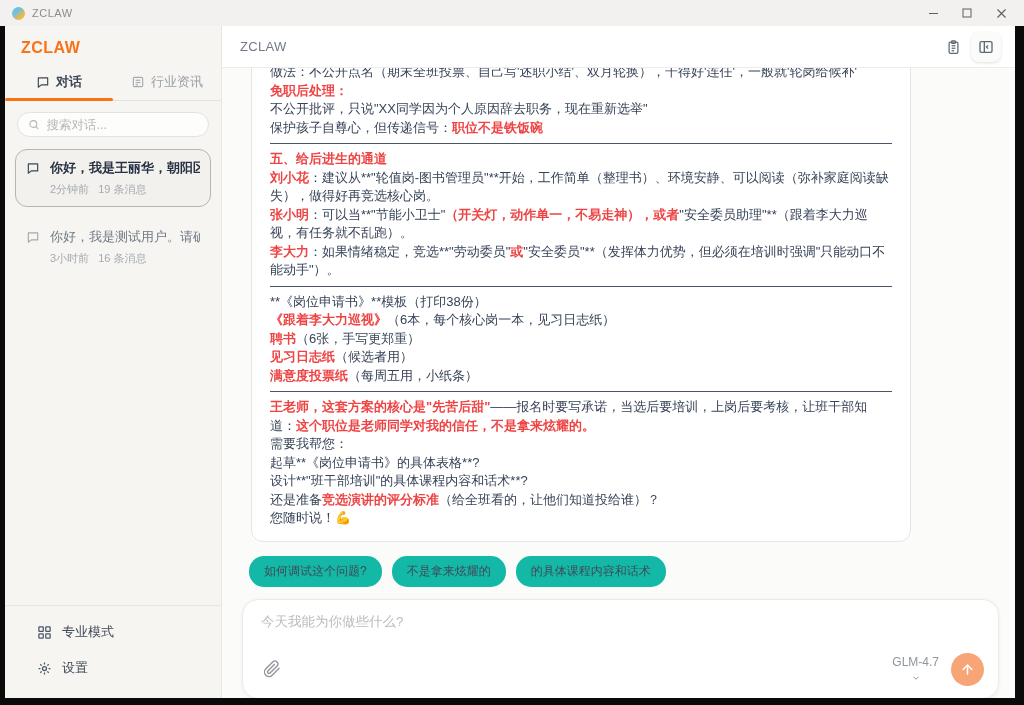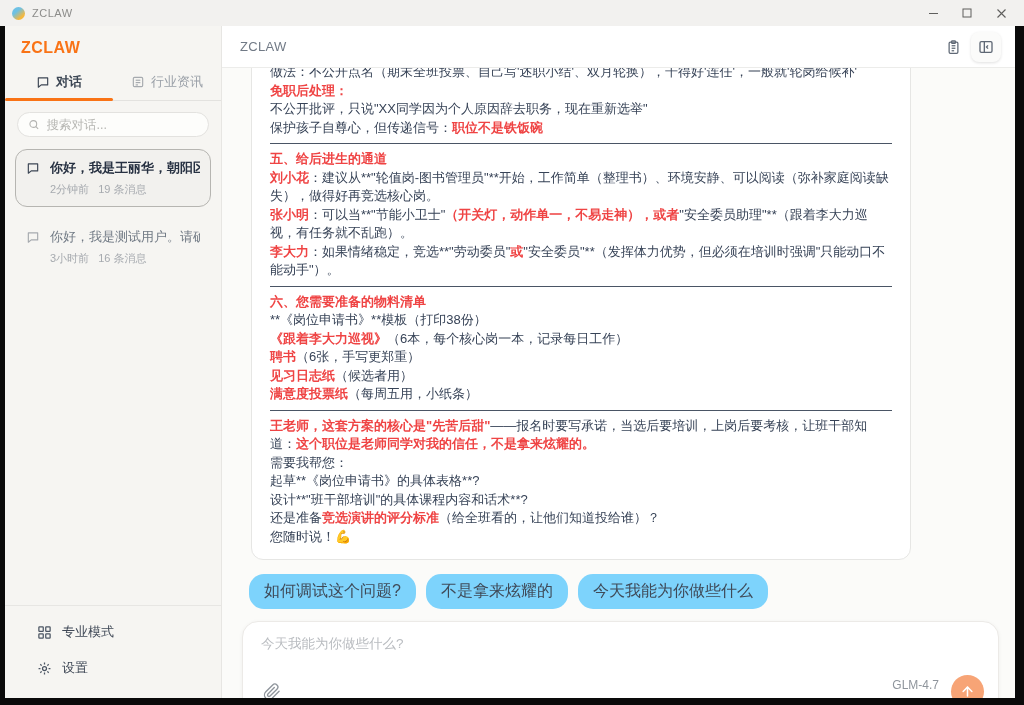--- a/index.html
+++ b/index.html
@@ -65,21 +65,21 @@
   .chat-area { flex:1; background:#fbfbf9; overflow:hidden; padding:0 16px 0 20px;
     display:flex; flex-direction:column; }
 
   .message-card { width:660px; margin-left:9px; margin-top:-14px; background:#fff;
     border:1px solid #e6e6e4; border-radius:12px; padding:8px 18px 13px; flex-shrink:0; }
   .msg-line { font-size:13px; line-height:18.5px; color:#374357; word-break:break-all; }
   .msg-line strong { color:#ef4444; }
   .msg-hr { border-top:1px solid #4a5565; margin:6px 0; }
 
   .chips { display:flex; gap:10px; margin:14px 0 0 7px; flex-shrink:0; }
-  .chip { background:#7dd3fc; color:#3f4a58; font-size:16px; padding:7px 15px; border-radius:15px;
+  .chip { background:#14b8a6; color:#3f4a58; font-size:12px; padding:7px 15px; border-radius:15px;
     white-space:nowrap; cursor:default; }
 
   .composer { margin-top:12px; background:#fff; border:1px solid #eceae7; border-radius:16px;
     box-shadow:0 1px 4px rgba(0,0,0,.05); padding:14px 14px 12px 18px; height:100px;
     display:flex; flex-direction:column; flex-shrink:0; }
   .composer input { border:0; outline:0; font-size:13.5px; color:#3a3a38; font-family:inherit; width:100%; }
   .composer input::placeholder { color:#b9bcc0; }
   .composer-bottom { margin-top:auto; display:flex; align-items:center; }
   .attach { display:flex; padding:2px; }
   .cb-spacer { flex:1; }
@@ -230,39 +230,38 @@
           <div class="msg-line"><span>做法：不公开点名（期末全班投票、自己写'述职小结'、双月轮换），干得好'连任'，一般就'轮岗给候补'</span></div>
           <div class="msg-line"><strong>免职后处理：</strong></div>
           <div class="msg-line"><span>不公开批评，只说"XX同学因为个人原因辞去职务，现在重新选举"</span></div>
           <div class="msg-line"><span>保护孩子自尊心，但传递信号：</span><strong>职位不是铁饭碗</strong></div>
           <div class="msg-hr"></div>
           <div class="msg-line"><strong>五、给后进生的通道</strong></div>
           <div class="msg-line"><strong>刘小花</strong><span>：建议从**"轮值岗-图书管理员"**开始，工作简单（整理书）、环境安静、可以阅读（弥补家庭阅读缺失），做得好再竞选核心岗。</span></div>
           <div class="msg-line"><strong>张小明</strong><span>：可以当**"节能小卫士"</span><strong>（开关灯，动作单一，不易走神），或者</strong><span>"安全委员助理"**（跟着李大力巡视，有任务就不乱跑）。</span></div>
           <div class="msg-line"><strong>李大力</strong><span>：如果情绪稳定，竞选**"劳动委员"</span><strong>或</strong><span>"安全委员"**（发挥体力优势，但必须在培训时强调"只能动口不能动手"）。</span></div>
           <div class="msg-hr"></div>
-          <div class="msg-line"><strong>六、您需要准备的物料清单</strong></div>
           <div class="msg-line"><span>**《岗位申请书》**模板（打印38份）</span></div>
-          <div class="msg-line"><strong>《跟着李大力巡视》</strong><span>（6本，每个核心岗一本，记录每日工作）</span></div>
+          <div class="msg-line"><strong>《跟着李大力巡视》</strong><span>（6本，每个核心岗一本，见习日志纸）</span></div>
           <div class="msg-line"><strong>聘书</strong><span>（6张，手写更郑重）</span></div>
           <div class="msg-line"><strong>见习日志纸</strong><span>（候选者用）</span></div>
           <div class="msg-line"><strong>满意度投票纸</strong><span>（每周五用，小纸条）</span></div>
           <div class="msg-hr"></div>
           <div class="msg-line"><strong>王老师，这套方案的核心是"先苦后甜"</strong><span>——报名时要写承诺，当选后要培训，上岗后要考核，让班干部知道：</span><strong>这个职位是老师同学对我的信任，不是拿来炫耀的。</strong></div>
           <div class="msg-line"><span>需要我帮您：</span></div>
           <div class="msg-line"><span>起草**《岗位申请书》的具体表格**?</span></div>
           <div class="msg-line"><span>设计**"班干部培训"的具体课程内容和话术**?</span></div>
           <div class="msg-line"><span>还是准备</span><strong>竞选演讲的评分标准</strong><span>（给全班看的，让他们知道投给谁）？</span></div>
           <div class="msg-line"><span>您随时说！💪</span></div>
         </div>
 
       <div class="chips" id="chips">
           <span class="chip">如何调试这个问题?</span>
           <span class="chip">不是拿来炫耀的</span>
-          <span class="chip">今天我能为你做些什么</span>
+          <span class="chip">的具体课程内容和话术</span>
         </div>
 
       <div class="composer">
         <input type="text" placeholder="今天我能为你做些什么?" style="">
         <div class="composer-bottom">
           <span class="attach">
             <svg width="18" height="18" viewBox="0 0 24 24" fill="none" stroke="#8f959c" stroke-width="1.8" stroke-linecap="round" stroke-linejoin="round">
                 <path d="M21.44 11.05l-9.19 9.19a6 6 0 0 1-8.49-8.49l9.19-9.19a4 4 0 0 1 5.66 5.66l-9.2 9.19a2 2 0 0 1-2.83-2.83l8.49-8.48"></path>
               </svg>
           </span>

